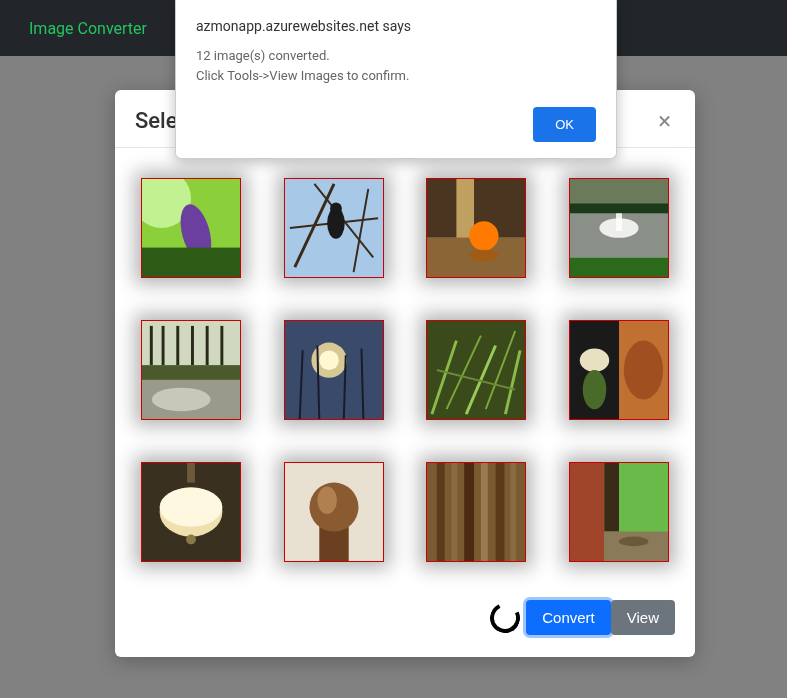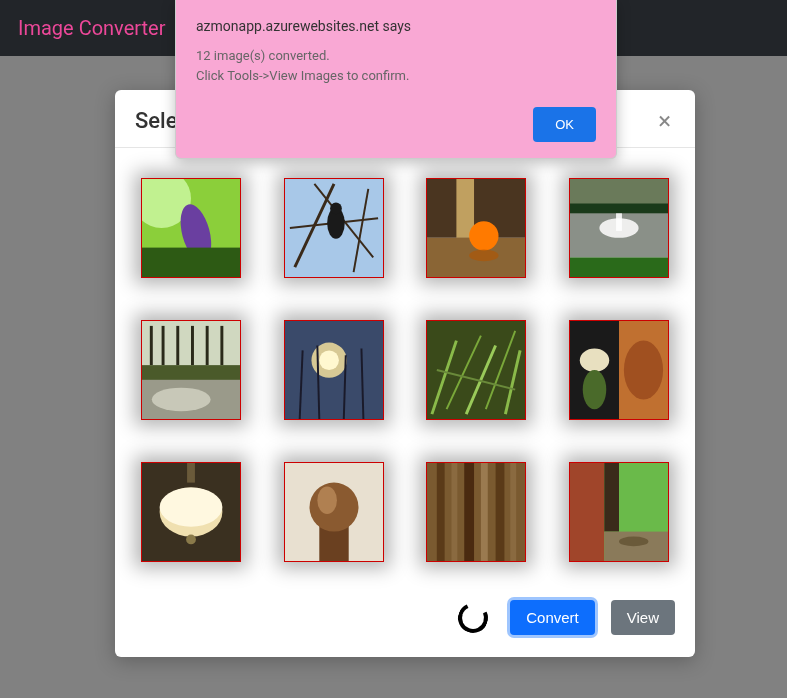--- a/index.html
+++ b/index.html
@@ -12,23 +12,24 @@
       position: relative;
     }
     .topbar {
       background: #222529;
       height: 56px;
       display: flex;
       align-items: center;
       padding: 0 18px;
     }
     .topbar-title {
-      color: #ec4899;
-      font-size: 20px;
+      color: #22c55e;
+      font-size: 16px;
       font-weight: 400;
+      margin-left: 11px;
     }
     .modal {
       position: absolute;
       top: 90px;
       left: 115px;
       width: 580px;
       background: #ffffff;
       border-radius: 6px;
       box-shadow: 0 4px 20px rgba(0,0,0,0.25);
     }
@@ -68,21 +69,21 @@
       position: relative;
       overflow: hidden;
       cursor: pointer;
     }
     .thumb svg { display: block; width: 100%; height: 100%; }
     .modal-footer {
       padding: 18px 20px 22px 20px;
       display: flex;
       align-items: center;
       justify-content: flex-end;
-      gap: 16px;
+      gap: 0;
     }
     .spinner {
       width: 30px;
       height: 30px;
       border: 4px solid #000;
       border-top-color: transparent;
       border-radius: 50%;
       transform: rotate(20deg);
       margin-right: 6px;
     }
@@ -100,21 +101,21 @@
     }
     .btn-secondary {
       background: #6c757d;
       color: #fff;
     }
     .js-alert {
       position: absolute;
       top: 0;
       left: 175px;
       width: 442px;
-      background: #f9a8d4;
+      background: #ffffff;
       border: 1px solid #ccc;
       border-top: none;
       border-radius: 0 0 6px 6px;
       box-shadow: 0 4px 14px rgba(0,0,0,0.25);
       padding: 18px 20px 16px 20px;
       z-index: 50;
     }
     .js-alert-origin {
       font-size: 14px;
       color: #333;

